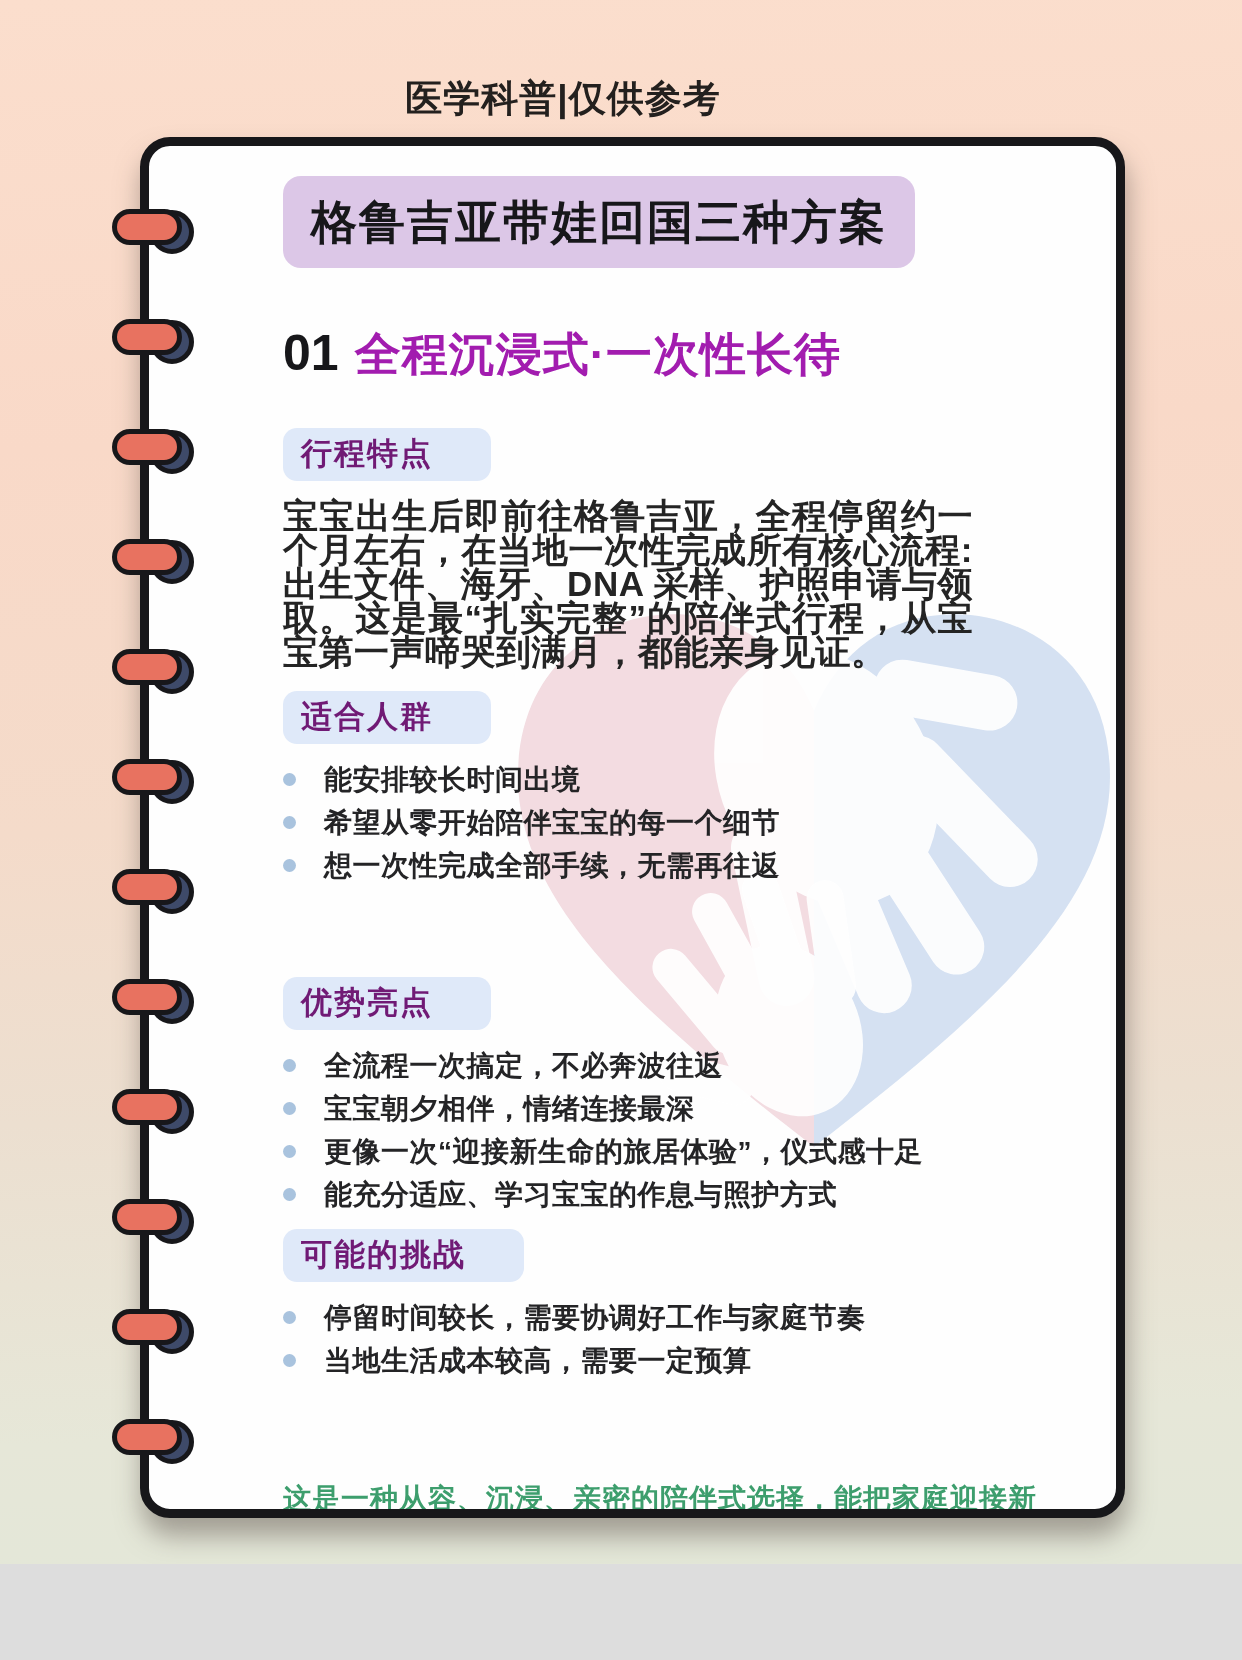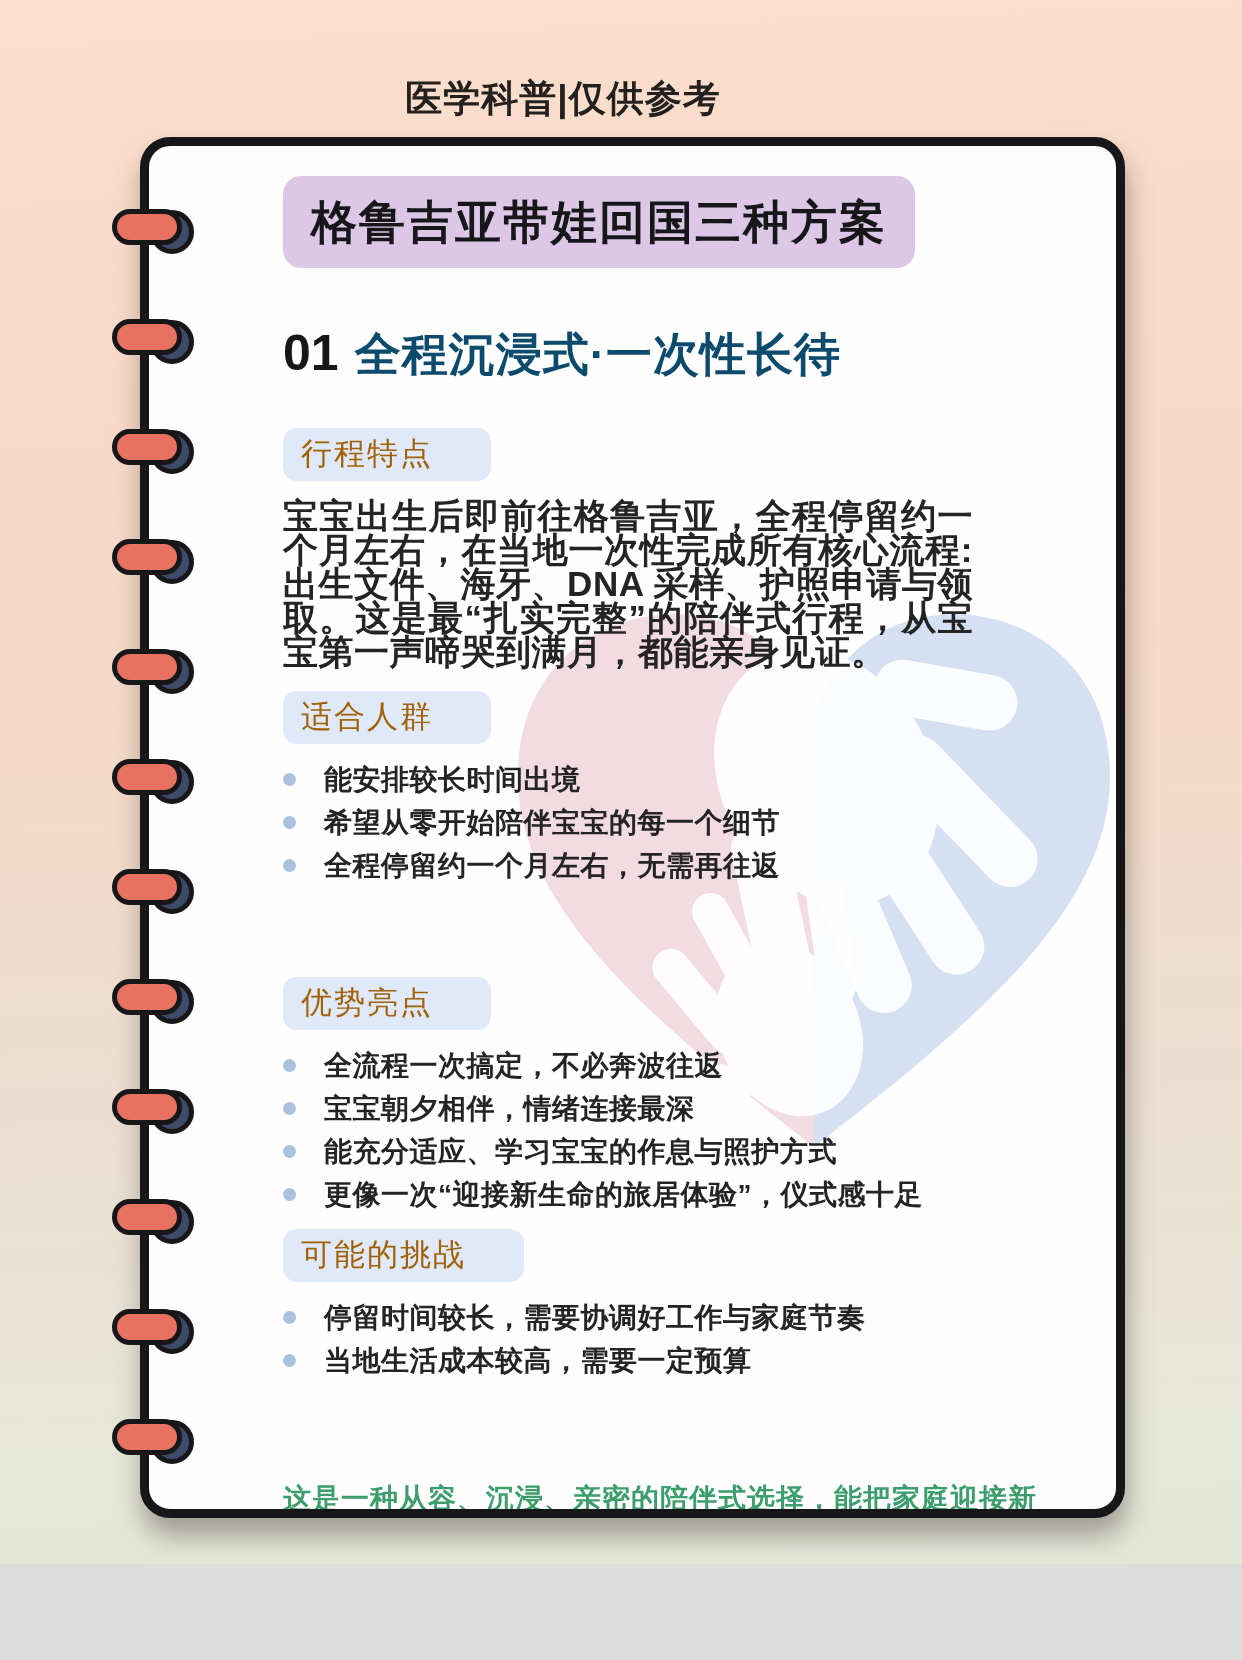--- a/index.html
+++ b/index.html
@@ -18,24 +18,24 @@
     box-shadow:2px 18px 26px rgba(95,85,80,.5); overflow:hidden;
   }
   .watermark { position:absolute; left:295px; top:392px; width:740px; height:700px; }
   .content { position:relative; padding:30px 28px 0 134px; }
   .title-pill {
     width:632px; height:92px; line-height:92px; background:#dcc7e7; border-radius:18px;
     text-align:center; font-size:46px; font-weight:800; color:#17171a; letter-spacing:2px;
   }
   .plan-heading { margin-top:56px; display:flex; align-items:baseline; gap:16px; }
   .plan-number { font-size:50px; font-weight:800; color:#17171a; }
-  .plan-title  { font-size:46px; font-weight:800; color:#0c4a6e; letter-spacing:1px; }
+  .plan-title  { font-size:46px; font-weight:800; color:#a21caf; letter-spacing:1px; }
   .pill-head {
     display:inline-block; background:#dfe9f9; border-radius:14px;
-    padding:5px 58px 6px 18px; font-size:31px; font-weight:400; color:#a16207; letter-spacing:2px;
+    padding:5px 58px 6px 18px; font-size:31px; font-weight:700; color:#701a75; letter-spacing:2px;
   }
   .mt-sec1 { margin-top:42px; }
   .mt-sec2 { margin-top:22px; }
   .mt-sec3 { margin-top:90px; }
   .mt-sec4 { margin-top:13px; }
   .para {
     margin:18px 0 0; width:690px; font-size:35px; line-height:34px;
     font-weight:600; color:#242424; letter-spacing:.5px; text-align:justify;
   }
   .bullets { list-style:none; margin:14px 0 0; padding:0; }
@@ -107,43 +107,43 @@
           <li>
               <span class="dot"></span>
               <span class="btxt">能安排较长时间出境</span>
             </li>
           <li>
               <span class="dot"></span>
               <span class="btxt">希望从零开始陪伴宝宝的每一个细节</span>
             </li>
           <li>
               <span class="dot"></span>
-              <span class="btxt">全程停留约一个月左右，无需再往返</span>
+              <span class="btxt">想一次性完成全部手续，无需再往返</span>
             </li>
         </ul>
       </div>
 
       <div class="mt-sec3">
         <span class="pill-head">优势亮点</span>
         <ul class="bullets">
           <li>
               <span class="dot"></span>
               <span class="btxt">全流程一次搞定，不必奔波往返</span>
             </li>
           <li>
               <span class="dot"></span>
               <span class="btxt">宝宝朝夕相伴，情绪连接最深</span>
             </li>
           <li>
               <span class="dot"></span>
+              <span class="btxt">更像一次“迎接新生命的旅居体验”，仪式感十足</span>
+            </li>
+          <li>
+              <span class="dot"></span>
               <span class="btxt">能充分适应、学习宝宝的作息与照护方式</span>
-            </li>
-          <li>
-              <span class="dot"></span>
-              <span class="btxt">更像一次“迎接新生命的旅居体验”，仪式感十足</span>
             </li>
         </ul>
       </div>
 
       <div class="mt-sec4">
         <span class="pill-head">可能的挑战</span>
         <ul class="bullets">
           <li>
               <span class="dot"></span>
               <span class="btxt">停留时间较长，需要协调好工作与家庭节奏</span>

